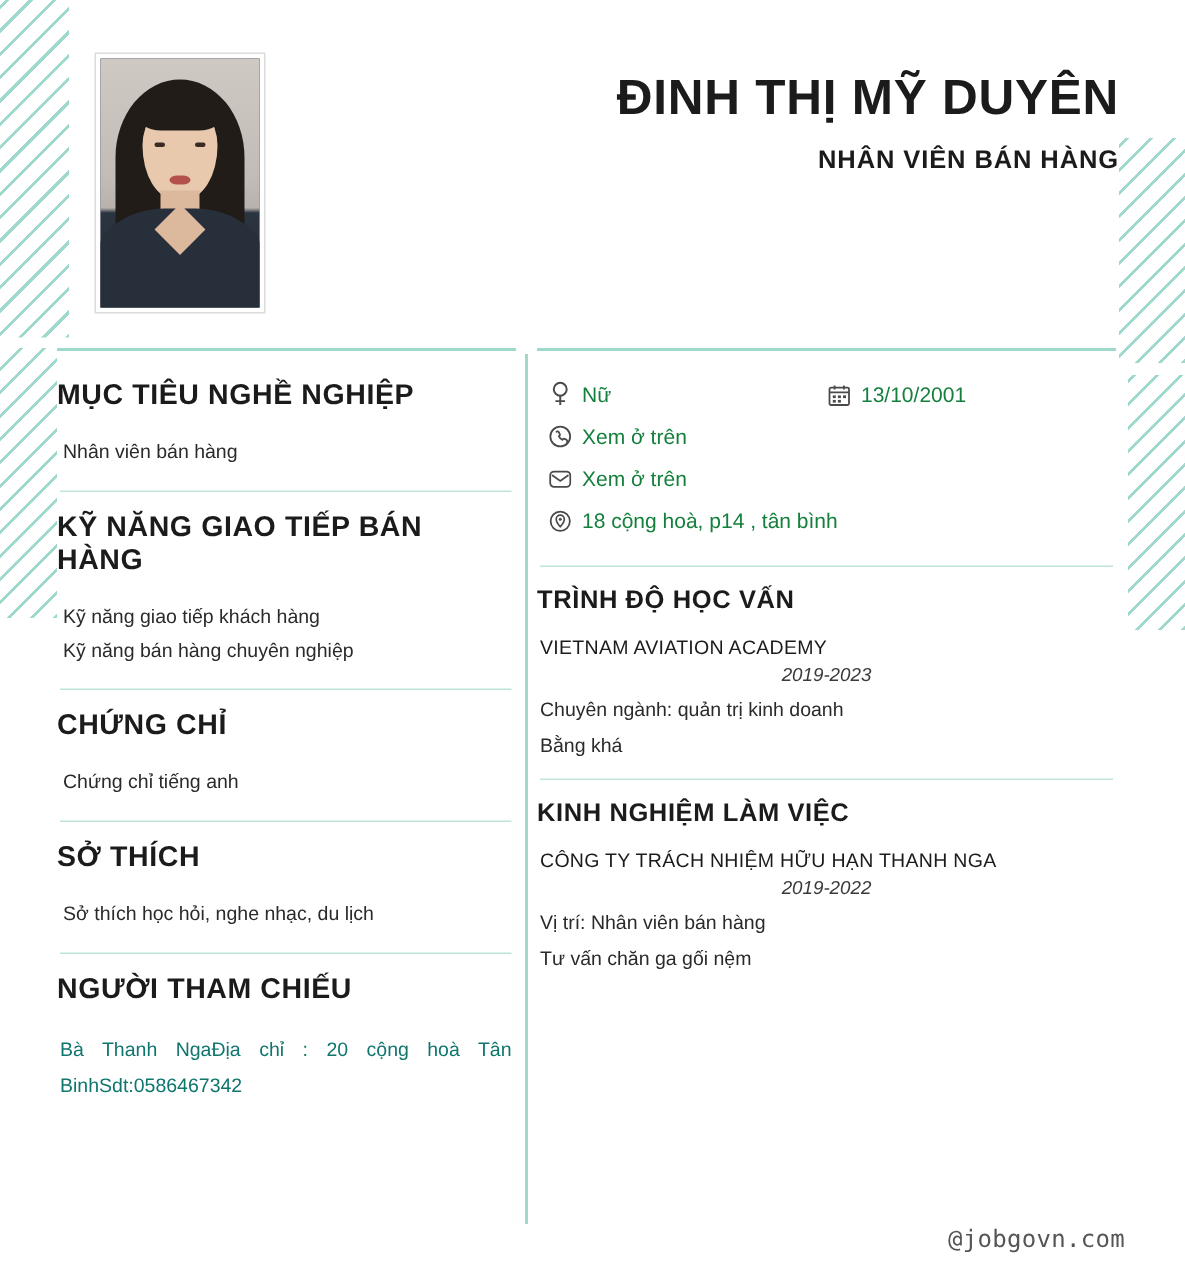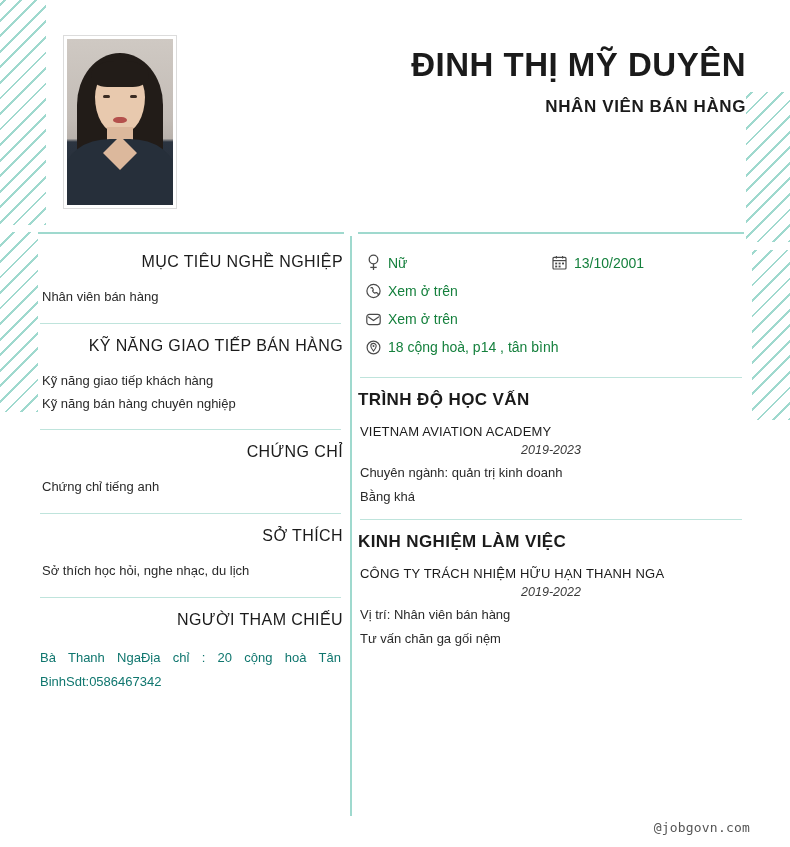--- a/index.html
+++ b/index.html
@@ -150,23 +150,23 @@
     left: 38px; top: 240px;
     width: 305px;
   }
   .col-right {
     position: absolute;
     left: 358px; top: 240px;
     width: 386px;
   }
 
   .sec-title {
-    text-align: right;
-    font-size: 16px;
-    font-weight: normal;
+    text-align: left;
+    font-size: 19px;
+    font-weight: bold;
     color: #1b1b1b;
     letter-spacing: 0.4px;
     text-transform: uppercase;
     padding: 13px 0 11px;
   }
   .sec-body {
     font-size: 13px;
     color: #2a2a2a;
     line-height: 1.75;
     padding: 4px 4px 14px 4px;
@@ -205,21 +205,21 @@
   }
   .ctext {
     font-size: 14px;
     color: #15803d;
   }
   .cpair {
     display: flex;
     align-items: center;
   }
   .cpair .cell-a { width: 186px; display: flex; align-items: center; }
-  .cpair .cell-b { display: flex; align-items: center; }
+  .cpair .cell-b { display: flex; align-items: flex-end; }
 
   
   .r-sec-title {
     text-align: left;
     font-size: 17px;
     font-weight: bold;
     color: #1b1b1b;
     letter-spacing: 0.4px;
     text-transform: uppercase;
     padding: 12px 0 10px;
@@ -245,21 +245,21 @@
   .entry .line {
     font-size: 13px;
     color: #2a2a2a;
     line-height: 1.85;
   }
 
   .watermark {
     position: absolute;
     right: 40px; bottom: 12px;
     font-family: "DejaVu Sans Mono", monospace;
-    font-size: 13px;
+    font-size: 16px;
     color: #555555;
     letter-spacing: 0.2px;
   }
 
   svg { display: block; }
 </style>
 </head>
 <body>
 
 <div id="cv">

